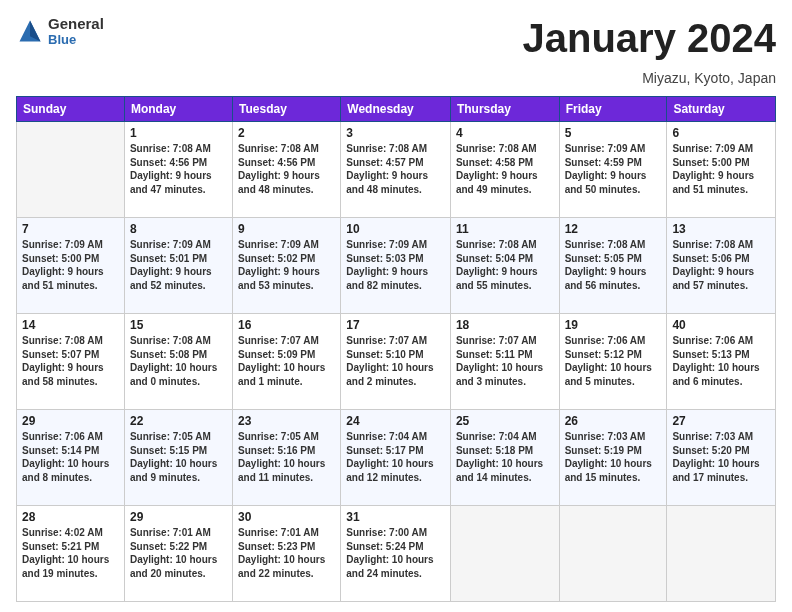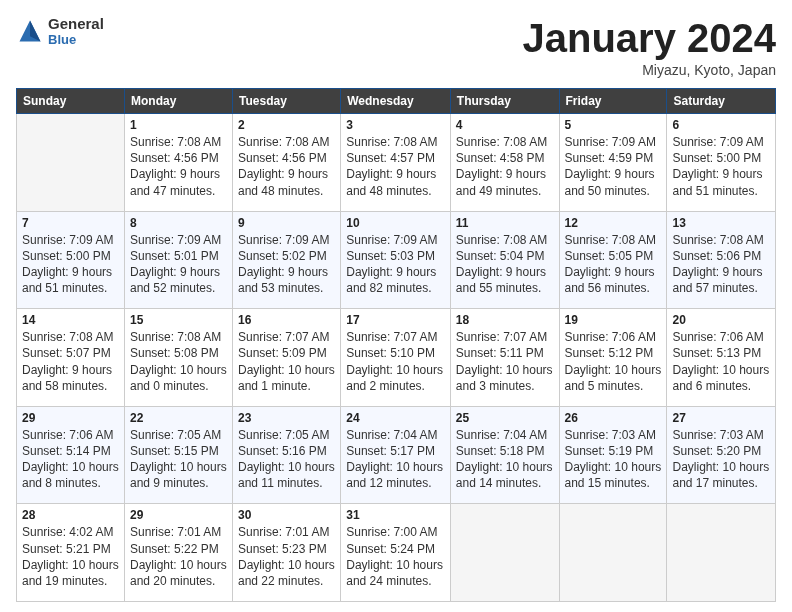--- a/index.html
+++ b/index.html
@@ -52,34 +52,34 @@
     }
     .main-title {
       font-size: 40px;
       font-weight: bold;
       color: #222;
       line-height: 1.1;
     }
     .subtitle {
       font-size: 14px;
       color: #444;
-      margin-top: 2px;
+      margin-top: 10px;
     }
     .calendar {
       flex: 1;
       display: flex;
       flex-direction: column;
     }
     table {
       width: 100%;
       border-collapse: collapse;
       flex: 1;
     }
     thead tr th {
-      background: #404040;
+      background: #6d28d9;
       color: #fff;
       font-size: 12px;
       font-weight: bold;
       padding: 5px 6px;
       text-align: left;
       border: 1px solid #1a4e8a;
     }
     tbody tr td {
       border: 1px solid #ccc;
       vertical-align: top;
@@ -90,23 +90,24 @@
     tbody tr td.empty {
       background: #f9f9f9;
     }
     .day-num {
       font-size: 12px;
       font-weight: bold;
       color: #222;
       margin-bottom: 2px;
     }
     .day-info {
-      font-size: 12px;
+      font-size: 10px;
       color: #333;
       line-height: 1.35;
+      font-weight: bold;
     }
     tbody tr:nth-child(odd) td {
       background: #fff;
     }
     tbody tr:nth-child(even) td {
       background: #f5f8ff;
     }
     tbody tr td.empty {
       background: #f5f5f5 !important;
     }
@@ -298,21 +299,21 @@
         </td>
             <td>
           <div class="day-num">19</div>
           <div class="day-info">
             <span>Sunrise: 7:06 AM</span><br>
             <span>Sunset: 5:12 PM</span><br>
             <span>Daylight: 10 hours and 5 minutes.</span>
           </div>
         </td>
             <td>
-          <div class="day-num">20</div>
+          <div class="day-num">40</div>
           <div class="day-info">
             <span>Sunrise: 7:06 AM</span><br>
             <span>Sunset: 5:13 PM</span><br>
             <span>Daylight: 10 hours and 6 minutes.</span>
           </div>
         </td>
           </tr>
           <tr>
             <td>
           <div class="day-num">29</div>

